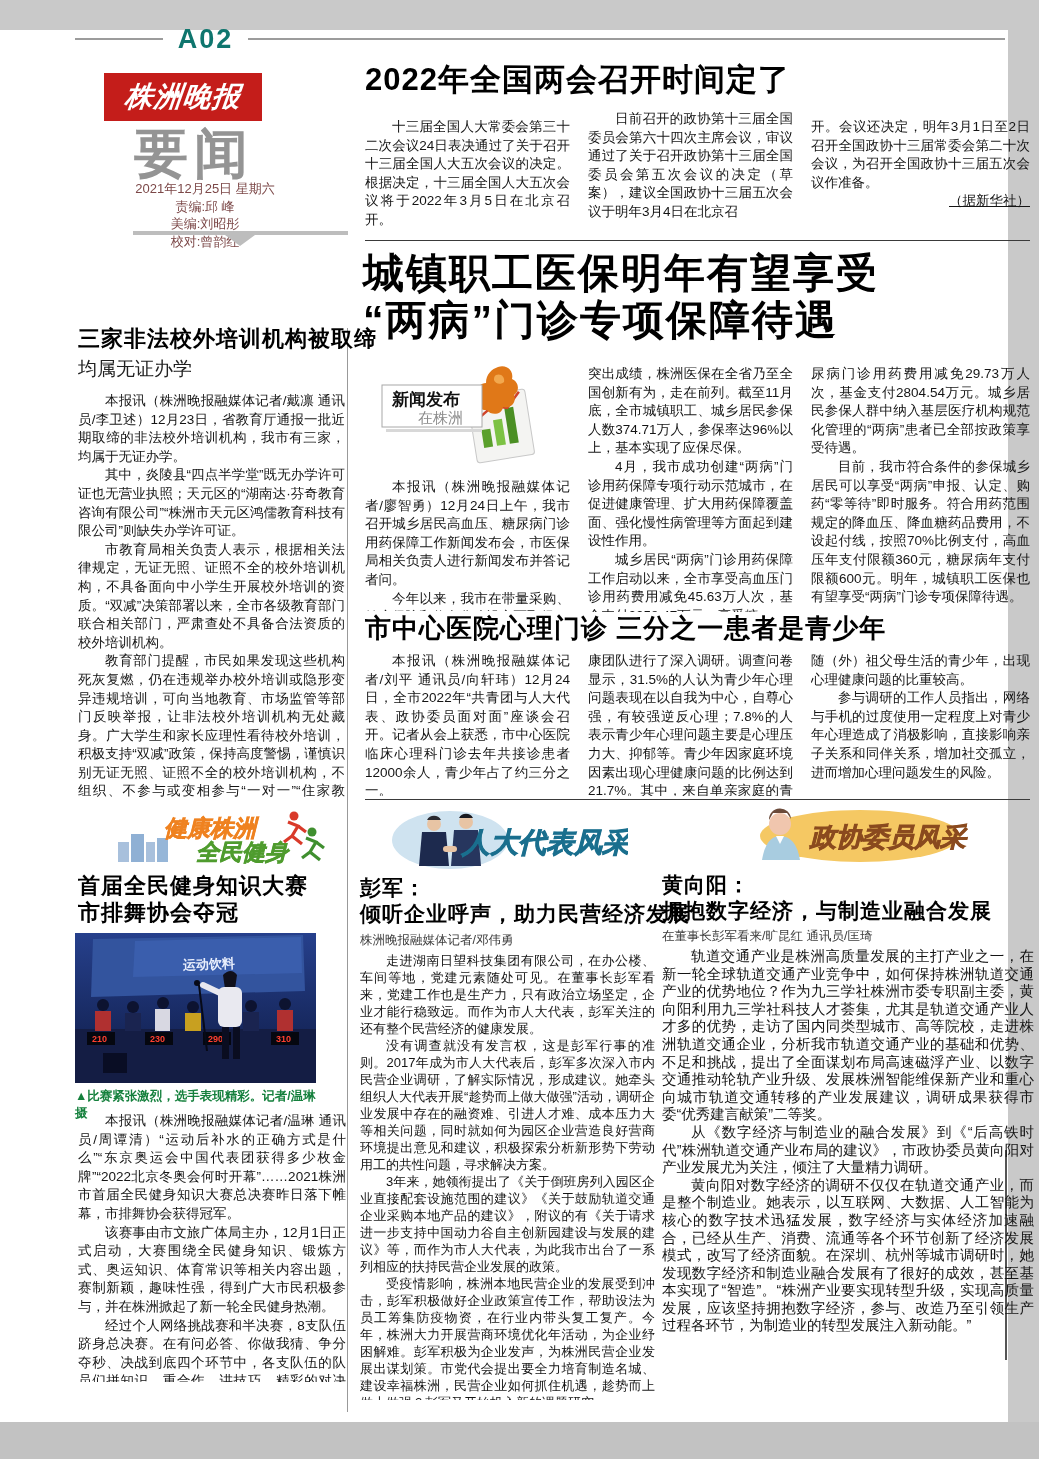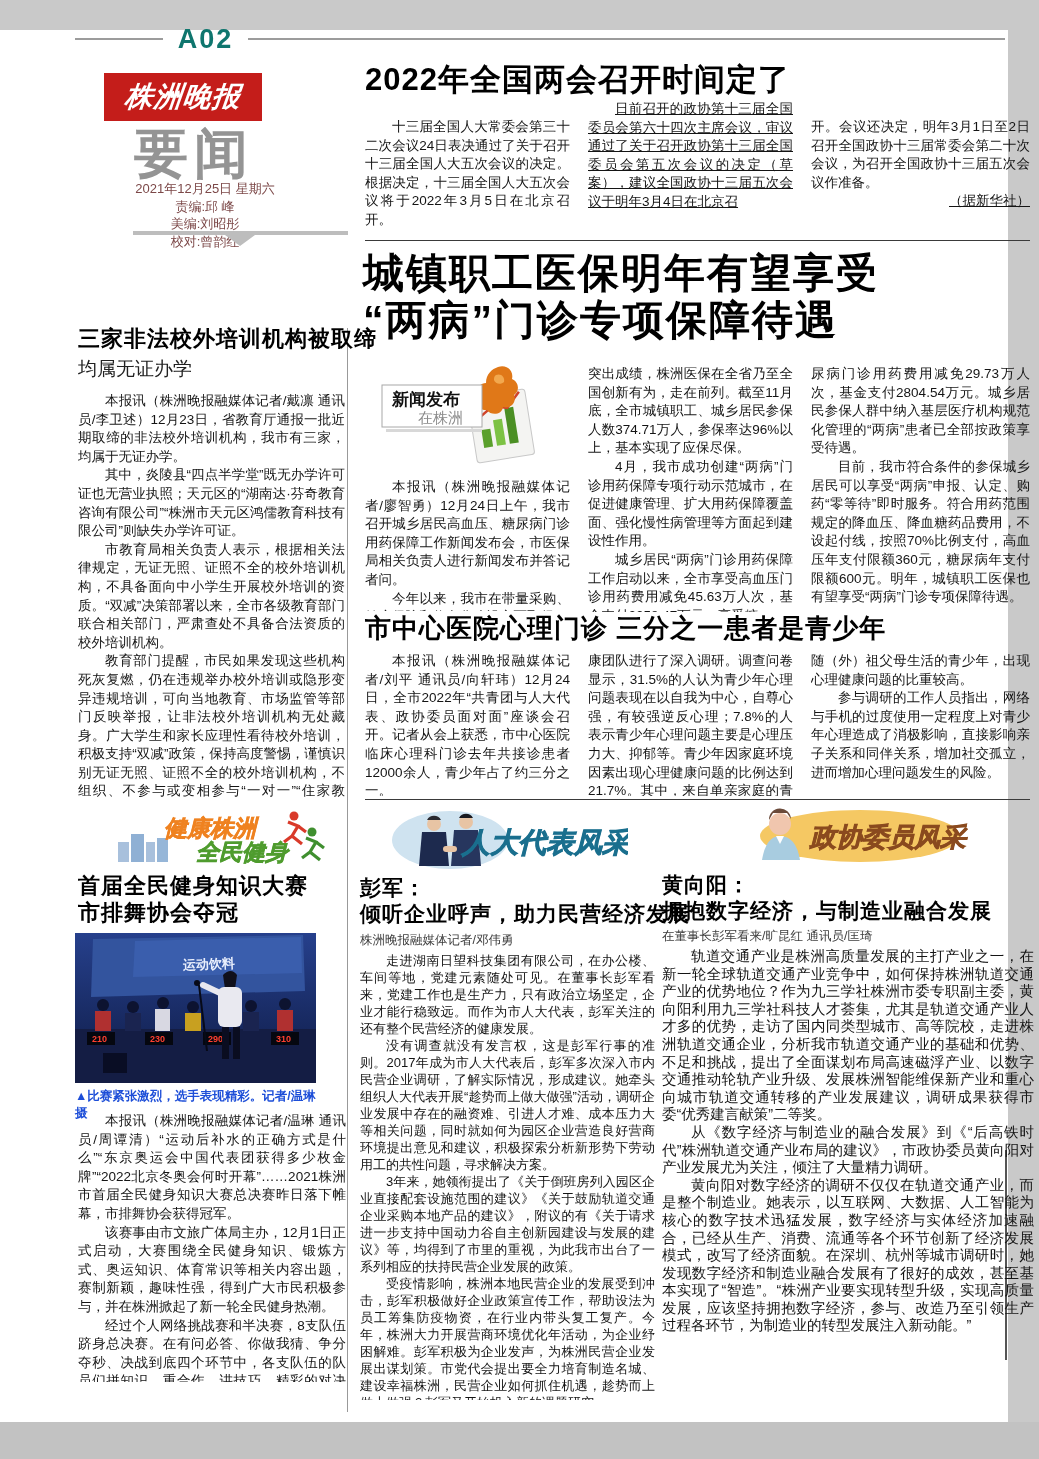--- a/index.html
+++ b/index.html
@@ -22,21 +22,21 @@
     background:#c41d1a;display:flex;align-items:center;justify-content:center;
   }
   .masthead span{
     color:#fff;font-family:"DejaVu Serif", serif;font-weight:bold;font-style:italic;
     font-size:28px;transform:skewX(-6deg);letter-spacing:1px;white-space:nowrap;
   }
   .yaowen{font-weight:900;font-size:54px;color:#949494;letter-spacing:6px;font-family:"DejaVu Sans",sans-serif;}
   .credits{font-size:13px;line-height:17.5px;color:#7c4848;text-align:center;}
   .src{text-align:right;text-indent:0 !important;text-decoration:underline;}
   .byline{font-size:12.5px;color:#3c3c3c;}
-  .cap{font-size:12.5px;font-weight:600;color:#1d4ed8;}
+  .cap{font-size:12.5px;font-weight:600;color:#15803d;}
   svg text{font-family:"Liberation Sans",sans-serif;}
 </style>
 </head>
 <body>
 
 <div class="abs strip" style="left:0;top:0;width:1039px;height:30px;"></div>
 <div class="abs strip" style="left:1008px;top:0;width:31px;height:1459px;"></div>
 <div class="abs strip" style="left:0;top:1422px;width:1039px;height:37px;background:#c2c2c2;"></div>
 <div class="abs" style="left:1005px;top:1150px;width:2px;height:210px;background:#555;"></div>
 
@@ -60,21 +60,21 @@
 <svg class="abs" style="left:133px;top:230px;" width="215" height="18" viewBox="0 0 215 18">
   <path d="M0,1 H215 V5 H122 L107,16 L92,5 H0 Z" fill="#bdbdbd"></path>
 </svg>
 
 <div class="abs" style="left:347px;top:328px;width:1px;height:1084px;background:#999;"></div>
 
 <div class="abs headline" style="left:365px;top:62px;font-size:31px;">2022年全国两会召开时间定了</div>
 <div class="col b13" style="left:365px;top:118px;width:205px;height:120px;">
   <p>十三届全国人大常委会第三十二次会议24日表决通过了关于召开十三届全国人大五次会议的决定。根据决定，十三届全国人大五次会议将于2022年3月5日在北京召开。</p>
 </div>
-<div class="col b13" style="left:588px;top:100px;width:205px;height:120px;text-decoration:underline;">
+<div class="col b13" style="left:588px;top:110px;width:205px;height:120px;">
   <p>日前召开的政协第十三届全国委员会第六十四次主席会议，审议通过了关于召开政协第十三届全国委员会第五次会议的决定（草案），建议全国政协十三届五次会议于明年3月4日在北京召</p>
 </div>
 <div class="col b13" style="left:811px;top:118px;width:219px;height:120px;">
   <p class="noind">开。会议还决定，明年3月1日至2日召开全国政协十三届常委会第二十次会议，为召开全国政协十三届五次会议作准备。</p>
   <p class="src">（据新华社）</p>
 </div>
 <div class="abs rule-dark" style="left:365px;top:240px;width:665px;height:1px;"></div>
 
 <div class="abs headline" style="left:363px;top:250px;font-size:41px;line-height:47px;letter-spacing:2px;">
   <div>城镇职工医保明年有望享受</div>
@@ -231,21 +231,21 @@
 </svg>
 
 <div class="abs headline" style="left:360px;top:875px;font-size:21px;line-height:26px;">
   <div>彭军：</div>
   <div>倾听企业呼声，助力民营经济发展</div>
 </div>
 <div class="abs byline" style="left:360px;top:932px;">株洲晚报融媒体记者/邓伟勇</div>
 <div class="col b13s" style="left:360px;top:952px;width:295px;height:448px;">
   <p>走进湖南日望科技集团有限公司，在办公楼、车间等地，党建元素随处可见。在董事长彭军看来，党建工作也是生产力，只有政治立场坚定，企业才能行稳致远。而作为市人大代表，彭军关注的还有整个民营经济的健康发展。</p>
   <p>没有调查就没有发言权，这是彭军行事的准则。2017年成为市人大代表后，彭军多次深入市内民营企业调研，了解实际情况，形成建议。她牵头组织人大代表开展“趁势而上做大做强”活动，调研企业发展中存在的融资难、引进人才难、成本压力大等相关问题，同时就如何为园区企业营造良好营商环境提出意见和建议，积极探索分析新形势下劳动用工的共性问题，寻求解决方案。</p>
-  <p>3年来，她领衔提出了《关于倒班房列入园区企业直接配套设施范围的建议》《关于鼓励轨道交通企业采购本地产品的建议》，附议的有《关于请求进一步支持中国动力谷自主创新园建设与发展的建议》等，均得到了市里的重视，为此我市出台了一系列相应的扶持民营企业发展的政策。</p>
+  <p>3年来，她领衔提出了《关于倒班房列入园区企业直接配套设施范围的建议》《关于鼓励轨道交通企业采购本地产品的建议》，附议的有《关于请求进一步支持中国动力谷自主创新园建设与发展的建议》等，而作为市人大代表，为此我市出台了一系列相应的扶持民营企业发展的政策。</p>
   <p>受疫情影响，株洲本地民营企业的发展受到冲击，彭军积极做好企业政策宣传工作，帮助设法为员工筹集防疫物资，在行业内带头复工复产。今年，株洲大力开展营商环境优化年活动，为企业纾困解难。彭军积极为企业发声，为株洲民营企业发展出谋划策。市党代会提出要全力培育制造名城、建设幸福株洲，民营企业如何抓住机遇，趁势而上做大做强？彭军又开始投入新的课题研究。</p>
 </div>
 
 <svg class="abs" style="left:728px;top:806px;" width="240" height="62" viewBox="0 0 240 62">
   <ellipse cx="132" cy="30" rx="100" ry="26" fill="#f5c863"></ellipse>
   <g>
     <circle cx="52" cy="18" r="11" fill="#f0c6ae"></circle>
     <path d="M41,14 a11,11 0 0 1 22,-1 l-4,-6 h-14 z" fill="#6a4a3a"></path>
     <path d="M34,54 q4,-24 18,-24 q16,0 20,24 z" fill="#a8cce0"></path>
     <path d="M48,30 l4,8 l4,-8 z" fill="#ffffff"></path>

